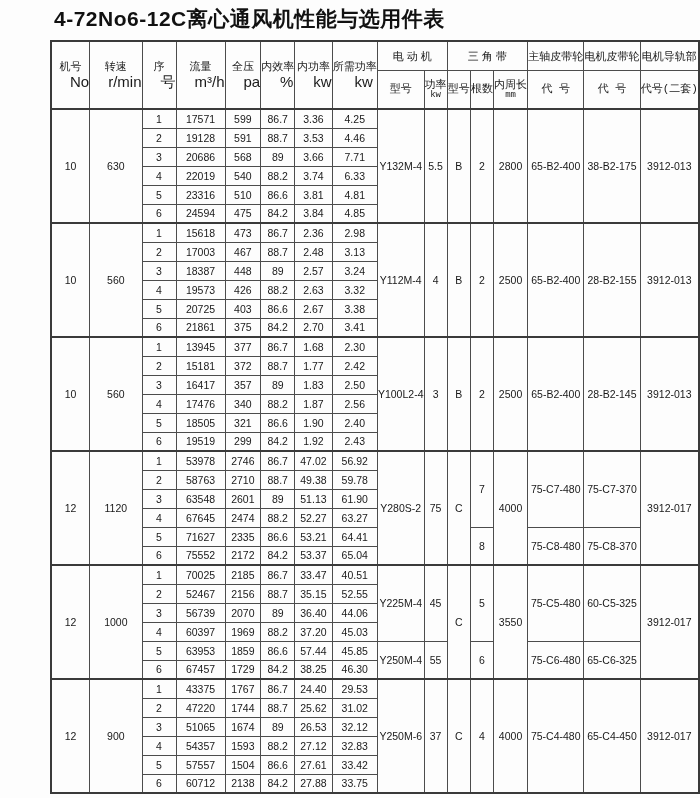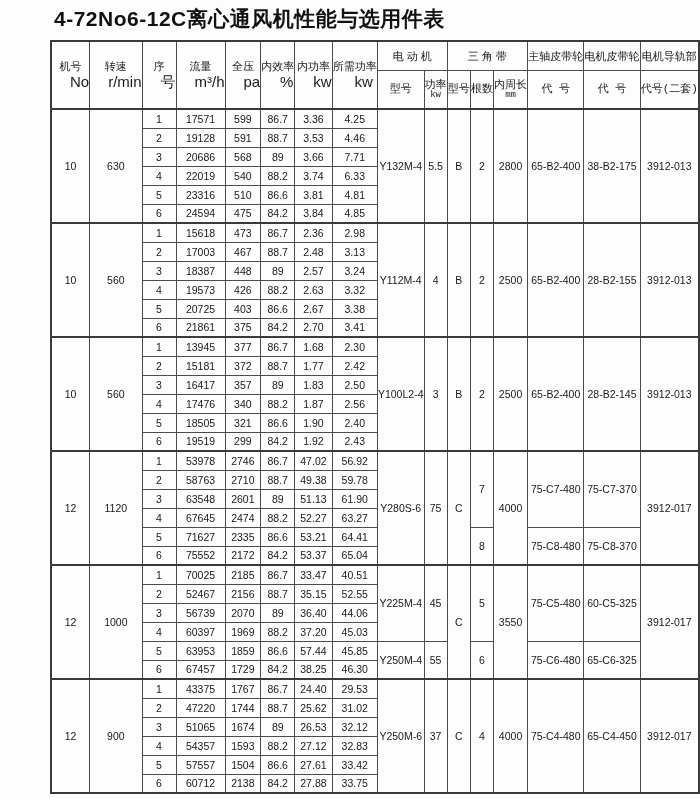--- a/index.html
+++ b/index.html
@@ -307,21 +307,21 @@
       </tr>
       <tr class="group-start">
         <td rowspan="6">12</td>
         <td rowspan="6">1120</td>
         <td>1</td>
         <td>53978</td>
         <td>2746</td>
         <td>86.7</td>
         <td>47.02</td>
         <td>56.92</td>
-        <td rowspan="6">Y280S-6</td>
+        <td rowspan="6">Y280S-2</td>
         <td rowspan="6">75</td>
         <td rowspan="6">C</td>
         <td rowspan="4">7</td>
         <td rowspan="6">4000</td>
         <td rowspan="4">75-C7-480</td>
         <td rowspan="4">75-C7-370</td>
         <td rowspan="6">3912-017</td>
       </tr>
       <tr>
         <td>2</td>

